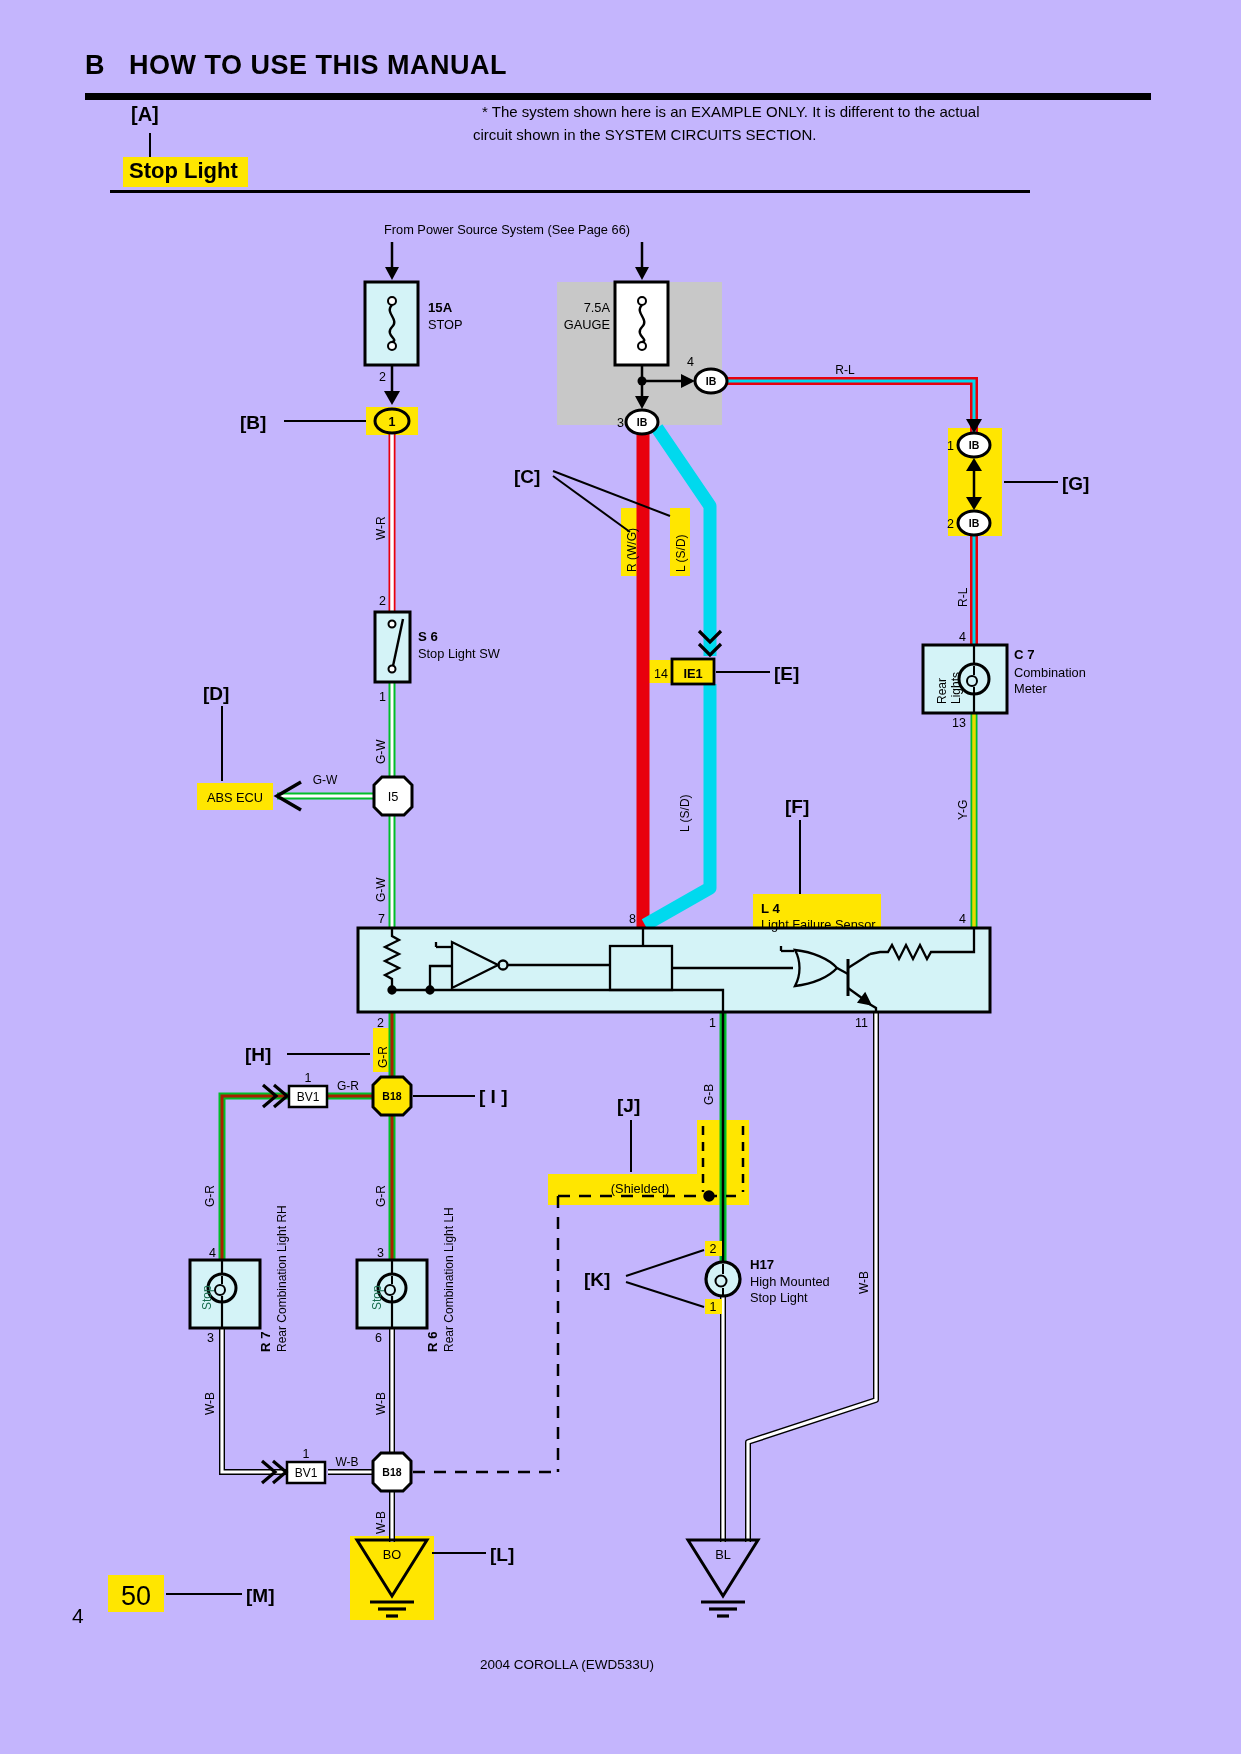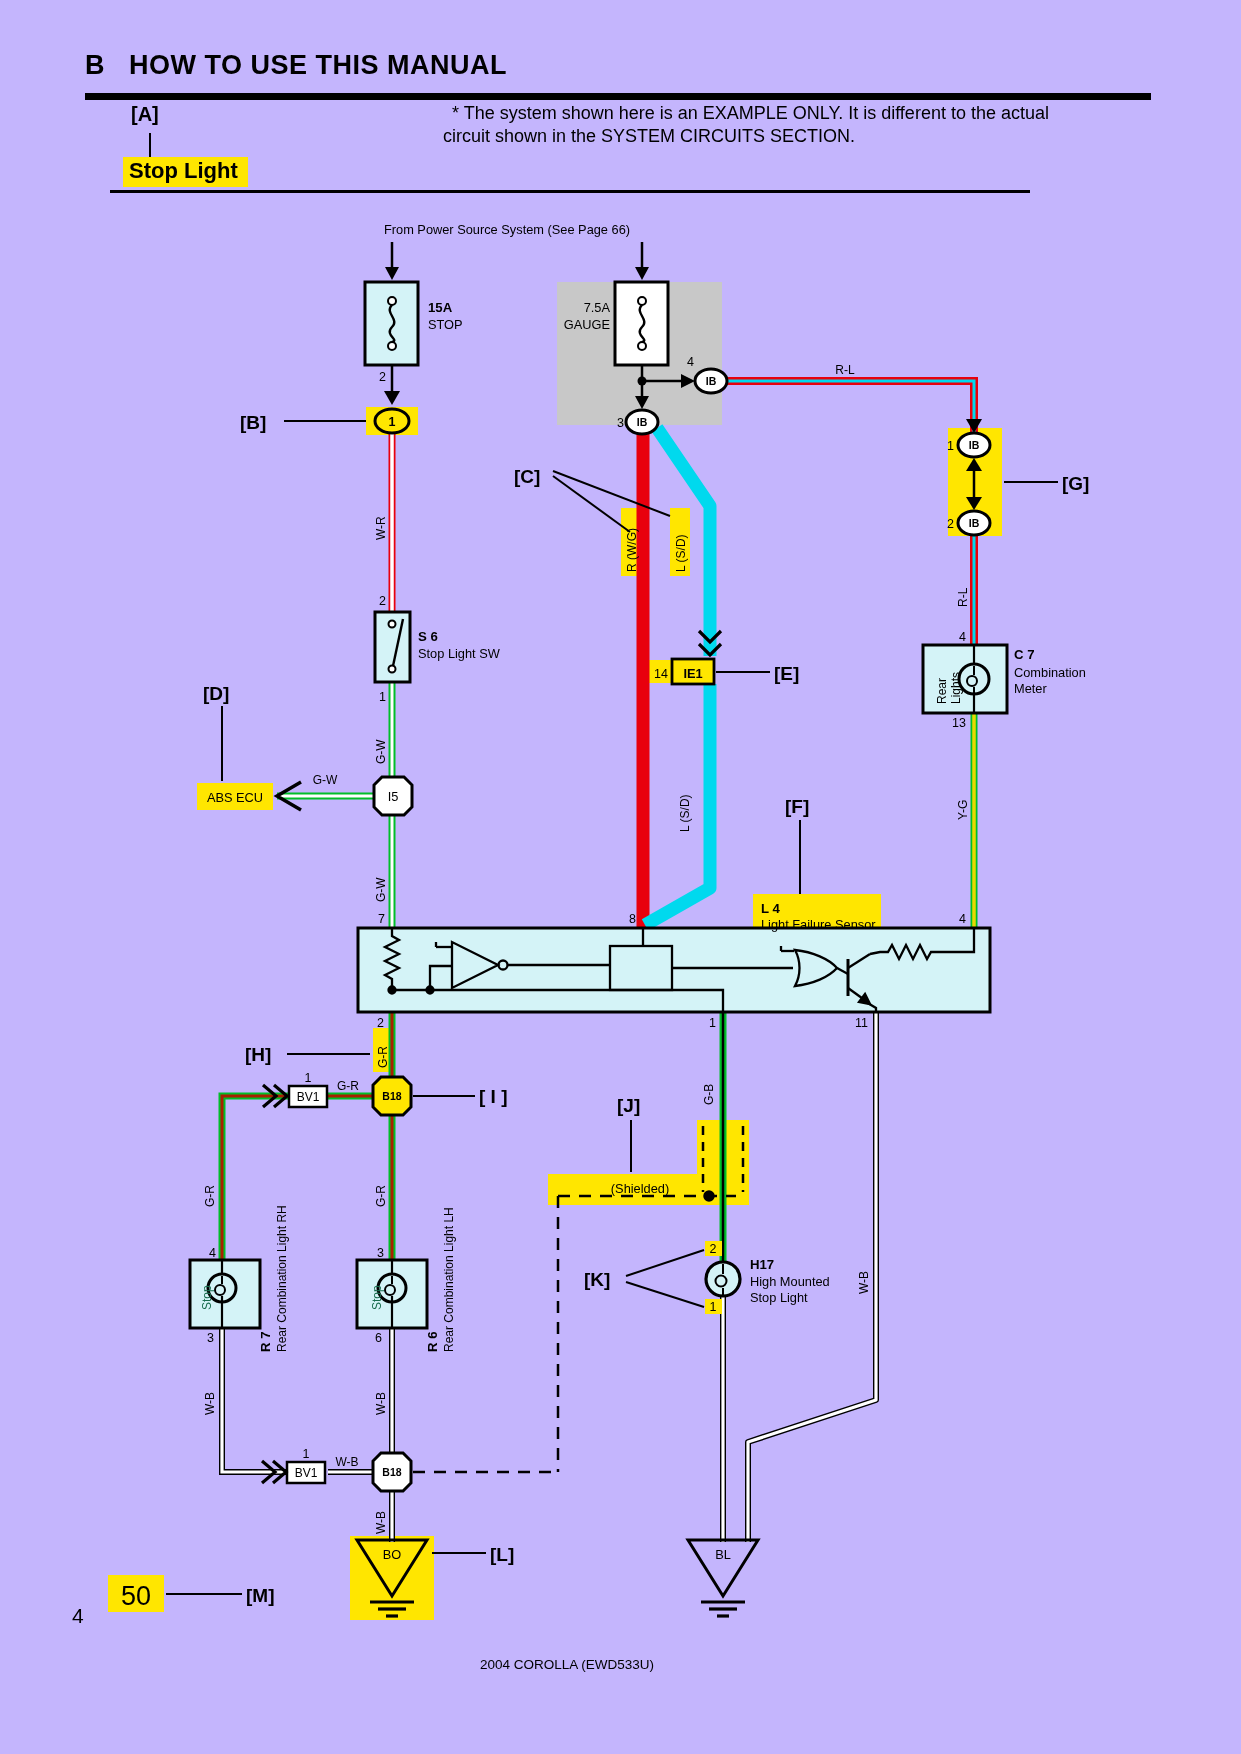--- a/index.html
+++ b/index.html
@@ -3,21 +3,21 @@
 <meta charset="utf-8">
 <style>
   html,body{margin:0;padding:0;background:#e8e8e8;}
   .page{position:relative;width:1241px;height:1754px;background:#c4b5fd;margin:0 auto;
         font-family:"Liberation Sans",sans-serif;color:#000;overflow:hidden;}
   .abs{position:absolute;}
   .title{font-size:27px;font-weight:bold;letter-spacing:.5px;white-space:nowrap;}
   .title .gap{display:inline-block;width:16px;}
   .rule-main{background:#000;height:7px;}
   .rule-sub{background:#000;height:3px;}
-  .note{font-size:18px;white-space:nowrap;}
+  .note{font-size:15px;white-space:nowrap;margin-left:30px;}
   .callout-html{font-size:20px;font-weight:bold;}
   .syslabel{background:#FFE600;font-size:22px;font-weight:bold;padding:1px 10px 3px 6px;}
   svg{position:absolute;left:0;top:0;}
   text{font-family:"Liberation Sans",sans-serif;fill:#000;}
   .co{font-size:19px;font-weight:bold;}
   .pin{font-size:12.5px;}
   .wl{font-size:12px;}
   .cl{font-size:12.8px;}
   .clb{font-size:13.2px;font-weight:bold;}
   .ib{font-size:10.5px;font-weight:bold;}

